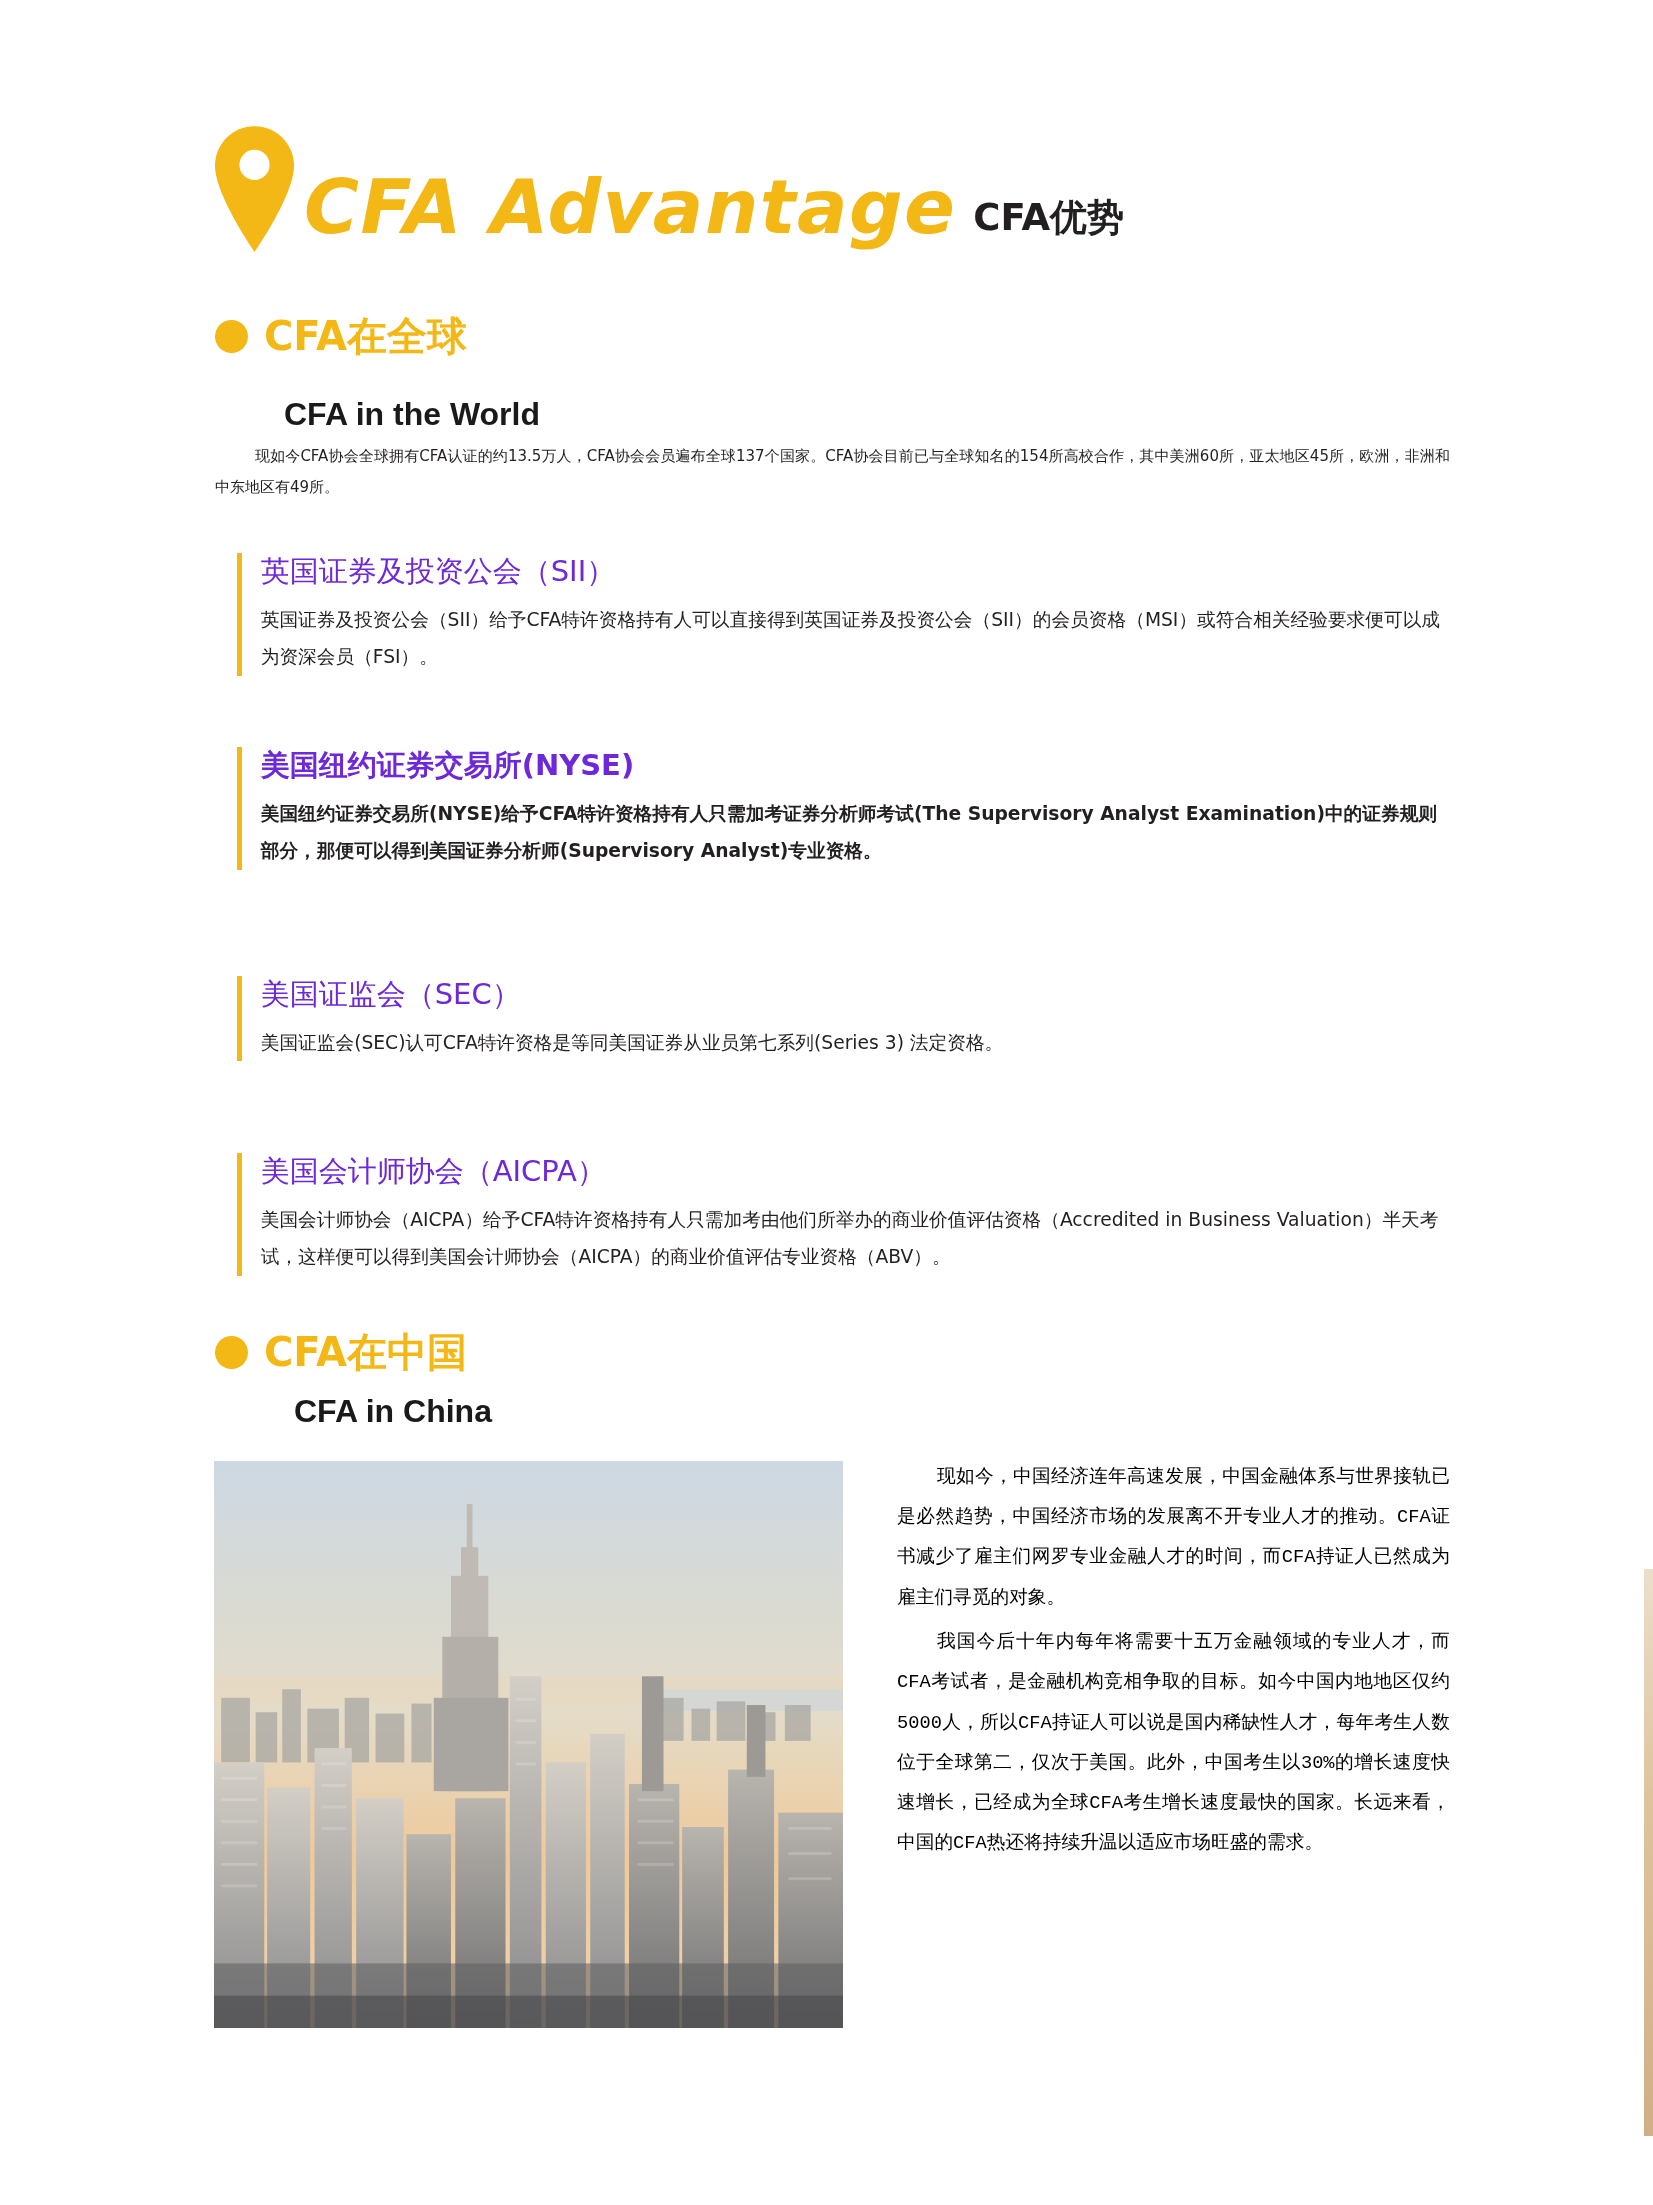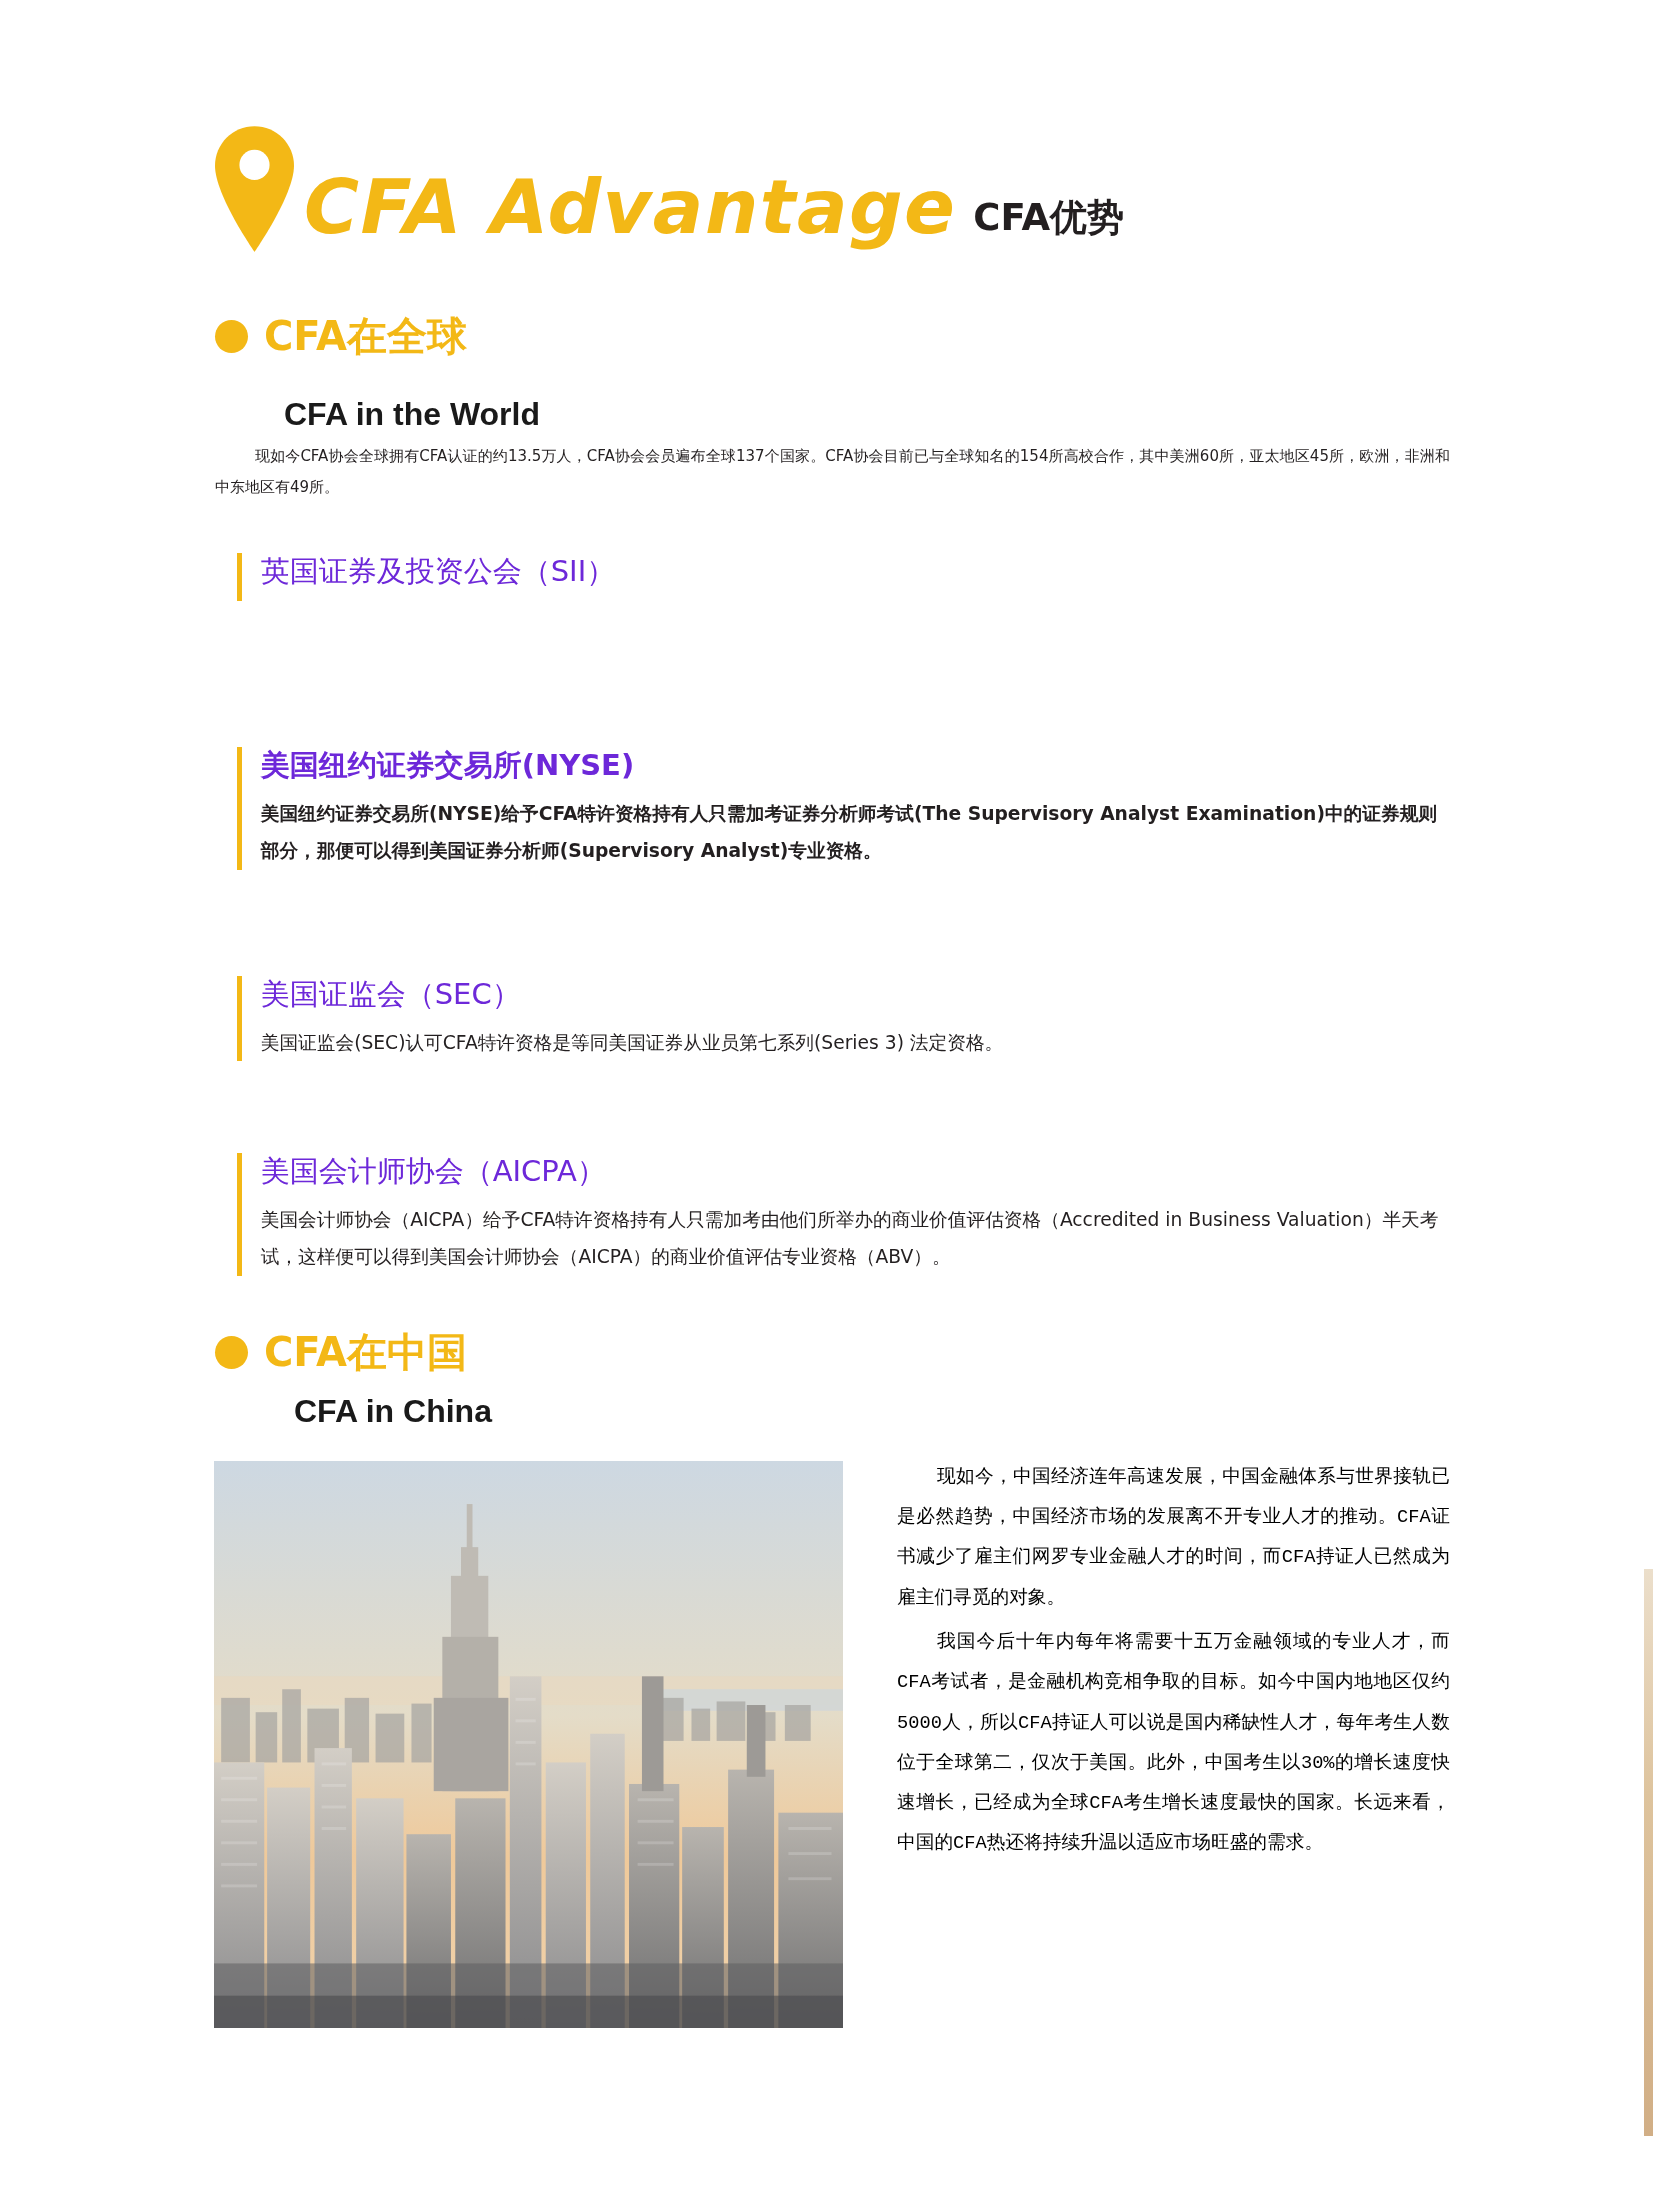--- a/index.html
+++ b/index.html
@@ -186,20 +186,21 @@
   <div class="section-head" style="left:215px; top:316px;">
     <div class="bullet"></div>
     <div class="section-title-cn">CFA在全球</div>
   </div>
   <div class="section-title-en" style="left:284px; top:396px;">CFA in the World</div>
 
   <div class="intro-para" style="left:215px; top:441px;">现如今CFA协会全球拥有CFA认证的约13.5万人，CFA协会会员遍布全球137个国家。CFA协会目前已与全球知名的154所高校合作，其中美洲60所，亚太地区45所，欧洲，非洲和中东地区有49所。</div>
 
   <div class="block" style="left:237px; top:553px;">
     <div class="block-title">英国证券及投资公会（SII）</div>
+    <div class="block-body">英国证券及投资公会（SII）给予CFA特许资格持有人可以直接得到英国证券及投资公会（SII）的会员资格（MSI）或符合相关经验要求便可以成为资深会员（FSI）。</div>
   </div>
 
   <div class="block" style="left:237px; top:747px;font-weight:bold;">
     <div class="block-title">美国纽约证券交易所(NYSE)</div>
     <div class="block-body">美国纽约证券交易所(NYSE)给予CFA特许资格持有人只需加考证券分析师考试(The Supervisory Analyst Examination)中的证券规则部分，那便可以得到美国证券分析师(Supervisory Analyst)专业资格。</div>
   </div>
 
   <div class="block" style="left:237px; top:976px;">
     <div class="block-title">美国证监会（SEC）</div>
     <div class="block-body">美国证监会(SEC)认可CFA特许资格是等同美国证券从业员第七系列(Series 3) 法定资格。</div>

